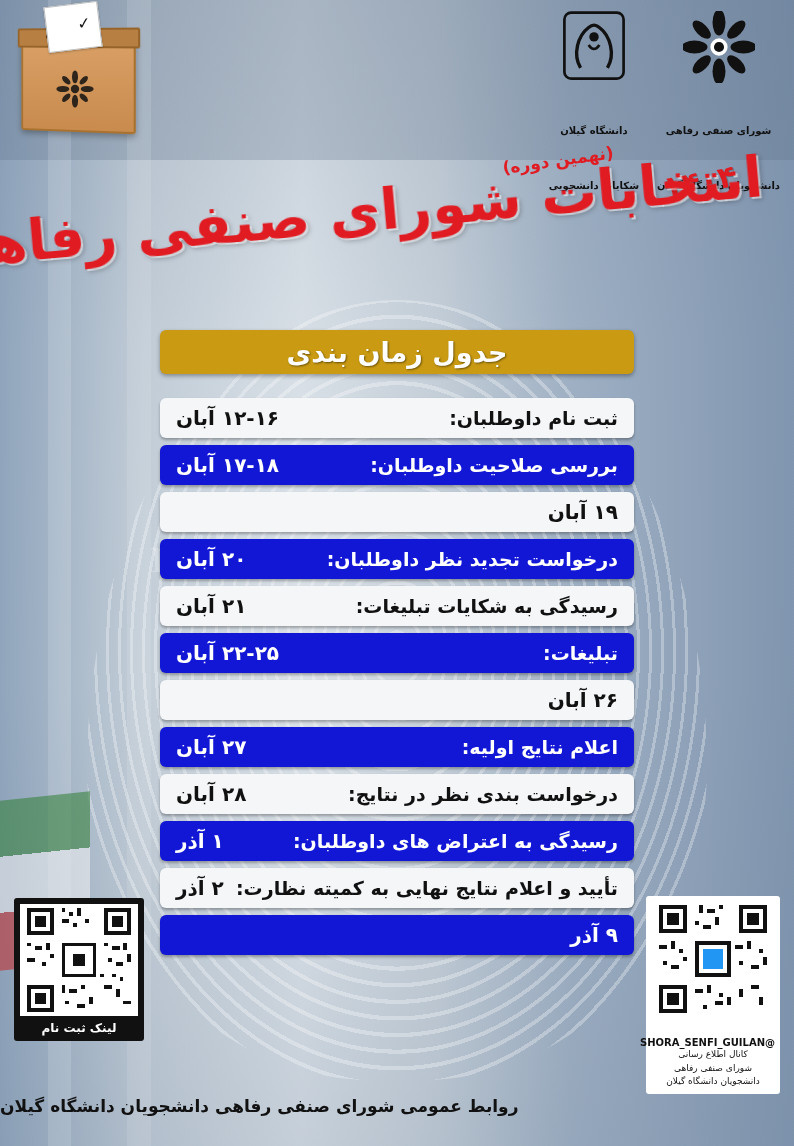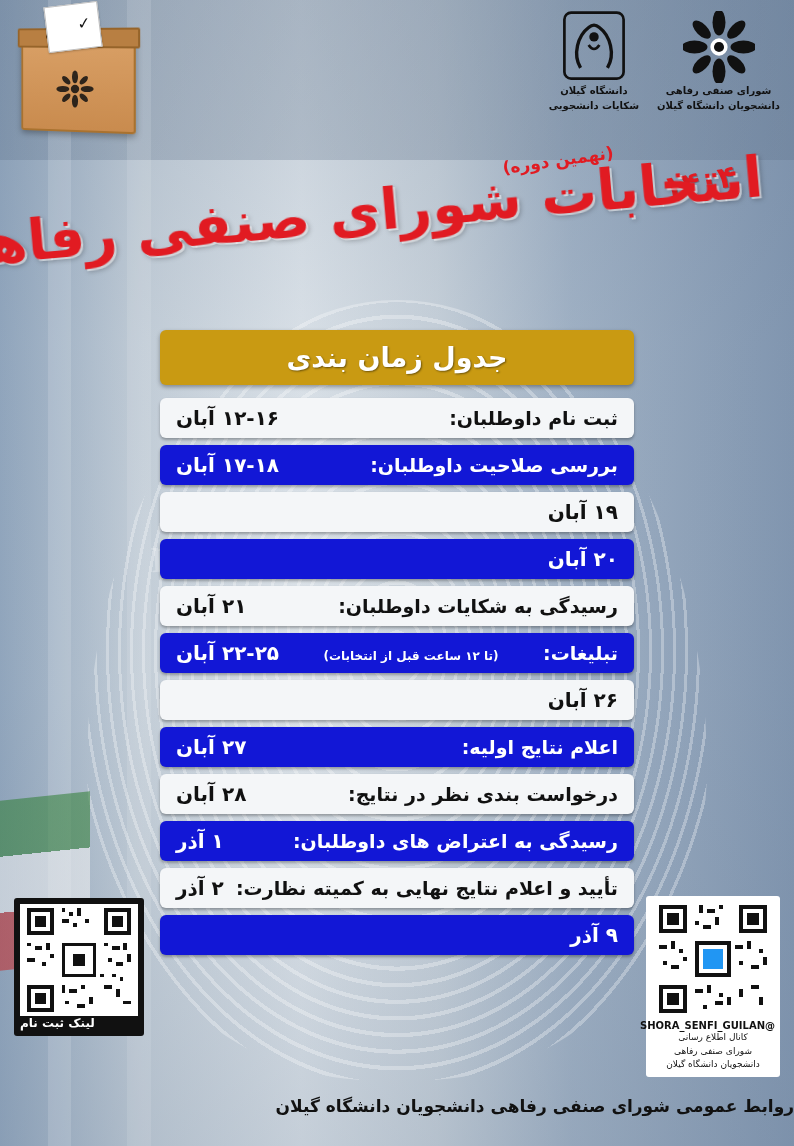--- a/index.html
+++ b/index.html
@@ -67,21 +67,21 @@
   }
   .ballot .paper .tick{position:absolute;right:8px;top:12px;font-size:16px;color:#111;line-height:1;}
   .ballot .emblem{
     position:absolute;left:44px;top:62px;width:38px;height:38px;opacity:.85;
   }
 
   
   .logos{position:absolute;right:14px;top:10px;display:flex;align-items:flex-start;gap:18px;}
   .logo-block{text-align:center;color:#111;}
   .logo-block .mark{height:74px;display:flex;align-items:center;justify-content:center;}
-  .logo-block .cap{font-size:10px;line-height:1.45;color:#111;font-weight:bold;}
+  .logo-block .cap{font-size:10px;line-height:1.45;color:#111;font-weight:bold;margin-top:40px;}
 
   
   .headline{
     position:absolute;top:150px;right:30px;left:30px;
     text-align:center;
   }
   .headline .year{
     position:absolute;right:28px;top:14px;
     color:#e11b22;font-size:30px;font-weight:bold;transform:rotate(-10deg);
     text-shadow:1px 1px 0 rgba(0,0,0,.25);
@@ -93,21 +93,21 @@
   .headline .main-title{
     color:#e11b22;font-size:56px;font-weight:bold;letter-spacing:-1px;
     transform:rotate(-5deg);
     text-shadow:2px 2px 0 rgba(255,255,255,.55), 3px 3px 5px rgba(0,0,0,.25);
     white-space:nowrap;
     margin-top:26px;
   }
 
   
   .sched-title{
-    position:absolute;top:330px;left:160px;width:474px;height:55px;
+    position:absolute;top:330px;left:160px;width:474px;height:44px;
     background:#c99a12;border-radius:6px;
     display:flex;align-items:center;justify-content:center;
     color:#fff;font-size:27px;font-weight:bold;
     text-shadow:1px 1px 2px rgba(0,0,0,.45);
     box-shadow:0 2px 4px rgba(0,0,0,.35);
   }
   .rows{position:absolute;top:398px;left:160px;width:474px;}
   .row{
     height:40px;margin-bottom:7px;border-radius:6px;
     display:flex;align-items:center;justify-content:space-between;
@@ -121,27 +121,27 @@
   .row .label .note{font-size:12px;font-weight:bold;}
   .row .value{font-size:20px;font-weight:bold;}
   .row.white .value{color:#111;}
   .row.blue .value{color:#fff;}
 
   
   .qr-left{position:absolute;left:14px;top:898px;width:130px;background:#111;padding:6px;border-radius:3px;box-sizing:border-box;}
   .qr-right{position:absolute;right:14px;top:896px;width:134px;background:#fff;padding:5px;border-radius:3px;box-sizing:border-box;text-align:center;}
   .qr-img{width:100%;height:116px;background:#fff;position:relative;}
   .qr-left .qr-img{height:112px;}
-  .qr-cap{font-size:12px;color:#fff;text-align:left;font-weight:bold;}
-  .qr-right .cap-handle{font-size:10px;font-weight:bold;color:#111;margin-top:3px;}
+  .qr-cap{font-size:12px;color:#fff;text-align:center;padding-top:5px;font-weight:bold;}
+  .qr-right .cap-handle{font-size:10px;font-weight:bold;color:#111;margin-top:20px;}
   .qr-right .cap-lines{font-size:9px;line-height:1.5;color:#111;font-weight:normal;}
 
   
   .footer{
-    position:absolute;left:0;right:0;bottom:30px;text-align:right;
+    position:absolute;left:0;right:0;bottom:30px;text-align:left;
     font-size:17px;font-weight:bold;color:#111;
   }
   .wm{
     position:absolute;left:150px;top:520px;font-size:52px;color:rgba(255,255,255,.28);
     transform:rotate(-4deg);letter-spacing:4px;font-family:"Liberation Serif",serif;
   }
 </style>
 </head>
 <body>
 
@@ -222,29 +222,29 @@
         <div class="value">۱۲-۱۶ آبان</div>
       </div>
       <div class="row blue">
         <div class="label">بررسی صلاحیت داوطلبان:</div>
         <div class="value">۱۷-۱۸ آبان</div>
       </div>
       <div class="row white">
         <div class="value">۱۹ آبان</div>
       </div>
       <div class="row blue">
+        <div class="label">درخواست تجدید نظر داوطلبان:</div>
         <div class="value">۲۰ آبان</div>
       </div>
       <div class="row white">
-        <div class="label">رسیدگی به شکایات داوطلبان:</div>
+        <div class="label">رسیدگی به شکایات تبلیغات:</div>
         <div class="value">۲۱ آبان</div>
       </div>
       <div class="row blue">
         <div class="label">تبلیغات:</div>
-        <div class="label"><span class="note">(تا ۱۲ ساعت قبل از انتخابات)</span></div>
         <div class="value">۲۲-۲۵ آبان</div>
       </div>
       <div class="row white">
         <div class="value">۲۶ آبان</div>
       </div>
       <div class="row blue">
         <div class="label">اعلام نتایج اولیه:</div>
         <div class="value">۲۷ آبان</div>
       </div>
       <div class="row white">

